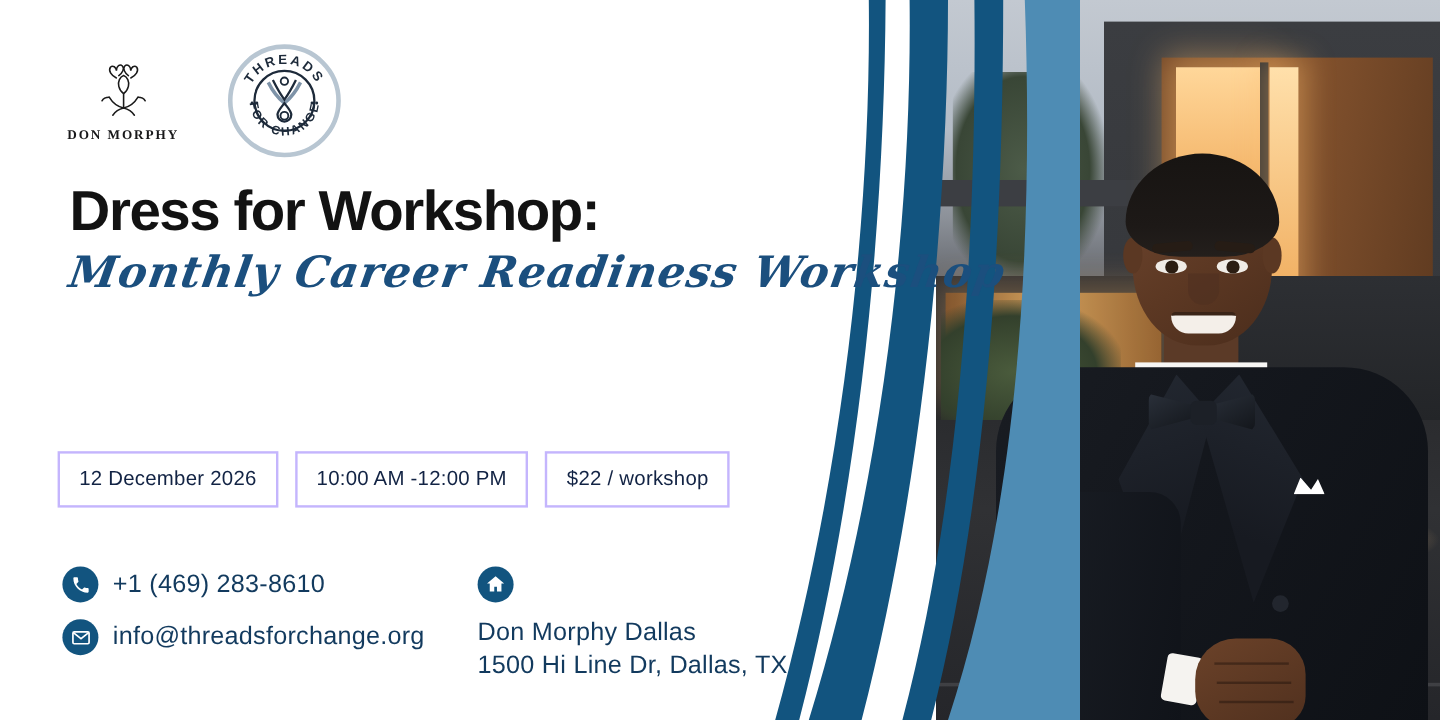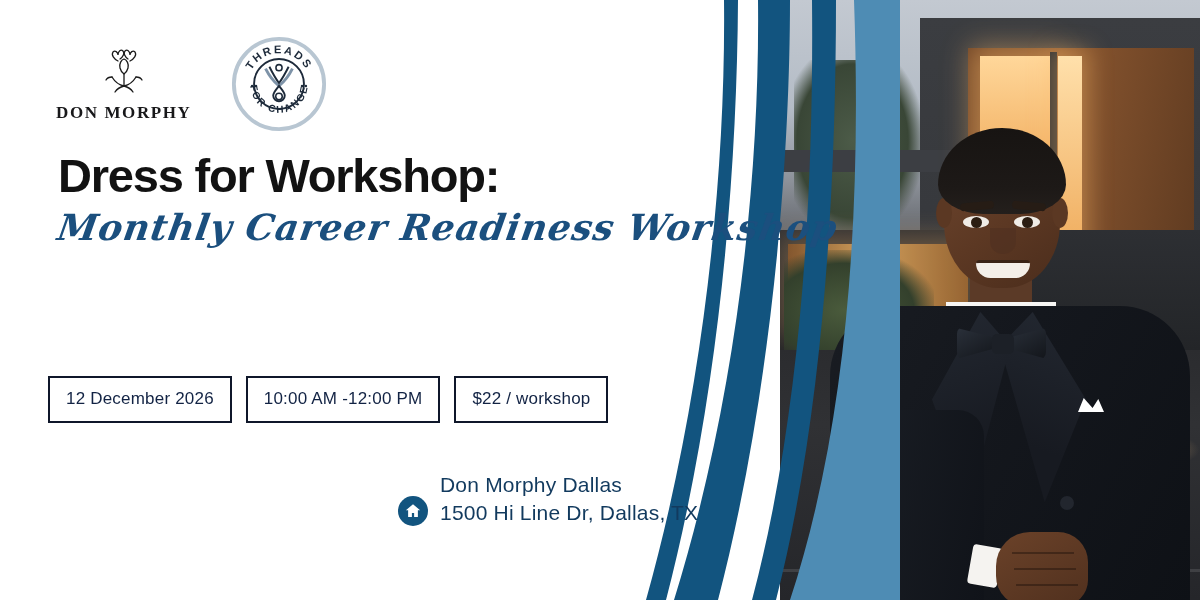--- a/index.html
+++ b/index.html
@@ -246,21 +246,21 @@
   }
   .logos {
     position: absolute; left: 56px; top: 36px;
     display: flex; align-items: center; gap: 40px;
   }
   .logo-dm { display: flex; flex-direction: column; align-items: center; }
   .dm-mark { width: 56px; height: 52px; }
   .dm-text {
     margin-top: 6px;
     font-family: "Liberation Serif", serif;
-    font-size: 17px;
+    font-size: 11px;
     font-weight: bold;
     letter-spacing: 1.6px;
     color: #18181a;
   }
   .logo-tfc { width: 96px; height: 96px; }
 
   .title {
     position: absolute; left: 58px; top: 148px;
     font-size: 47px;
     font-weight: bold;
@@ -287,21 +287,21 @@
     font-size: 27px;
     line-height: 1.3;
     color: #141414;
   }
 
   .chips {
     position: absolute; left: 48px; top: 376px;
     display: flex; gap: 14px;
   }
   .chip {
-    border: 2px solid #0f172a;
+    border: 2px solid #c4b5fd;
     padding: 11px 16px 12px;
     font-size: 17px;
     color: #122344;
     letter-spacing: .2px;
     white-space: nowrap;
   }
 
   .info-head {
     position: absolute; left: 58px; top: 440px;
     font-size: 21px;
@@ -319,21 +319,21 @@
     display: flex; align-items: center; justify-content: center;
     flex: 0 0 auto;
   }
   .ctext {
     font-size: 21px;
     color: #123a5e;
     letter-spacing: .2px;
   }
   .venue {
     position: absolute; left: 398px; top: 472px;
-    display: flex; align-items: flex-end; gap: 12px;
+    display: flex; align-items: flex-start; gap: 12px; flex-direction: column;
   }
   .venue-lines { display: flex; flex-direction: column; gap: 2px; }
   .venue-line {
     font-size: 21px;
     color: #123a5e;
     letter-spacing: .2px;
     line-height: 1.24;
   }
 </style>
 </head>
@@ -450,20 +450,39 @@
     <div class="title">Dress for Workshop:</div>
     <div class="subtitle">Monthly Career Readiness Workshop</div>
 
     <div class="chips">
       <div class="chip">12 December 2026</div>
       <div class="chip">10:00 AM -12:00 PM</div>
       <div class="chip">$22 / workshop</div>
     </div>
 
 
+    <div class="contact-col">
+      <div class="contact-row">
+        <span class="cicon">
+          <svg width="17" height="17" viewBox="0 0 24 24" fill="#ffffff">
+            <path d="M6.6 10.8c1.4 2.8 3.8 5.2 6.6 6.6l2.2-2.2c.3-.3.7-.4 1-.2 1.1.4 2.3.6 3.6.6.6 0 1 .4 1 1V20c0 .6-.4 1-1 1C10.6 21 3 13.4 3 4c0-.6.4-1 1-1h3.4c.6 0 1 .4 1 1 0 1.2.2 2.4.6 3.6.1.3 0 .7-.2 1l-2.2 2.2z"></path>
+          </svg>
+        </span>
+        <span class="ctext">+1 (469) 283-8610</span>
+      </div>
+      <div class="contact-row">
+        <span class="cicon">
+          <svg width="17" height="17" viewBox="0 0 24 24" fill="none" stroke="#ffffff" stroke-width="2">
+            <rect x="2.5" y="5" width="19" height="14" rx="1.5"></rect>
+            <path d="M3 6l9 7 9-7"></path>
+          </svg>
+        </span>
+        <span class="ctext">info@threadsforchange.org</span>
+      </div>
+    </div>
 
     <div class="venue">
       <span class="cicon">
         <svg width="18" height="18" viewBox="0 0 24 24" fill="#ffffff">
           <path d="M12 3L2.5 11h3v9h5v-5.5h3V20h5v-9h3L12 3z"></path>
         </svg>
       </span>
       <span class="venue-lines">
         <span class="venue-line">Don Morphy Dallas</span>
         <span class="venue-line">1500 Hi Line Dr, Dallas, TX</span>

